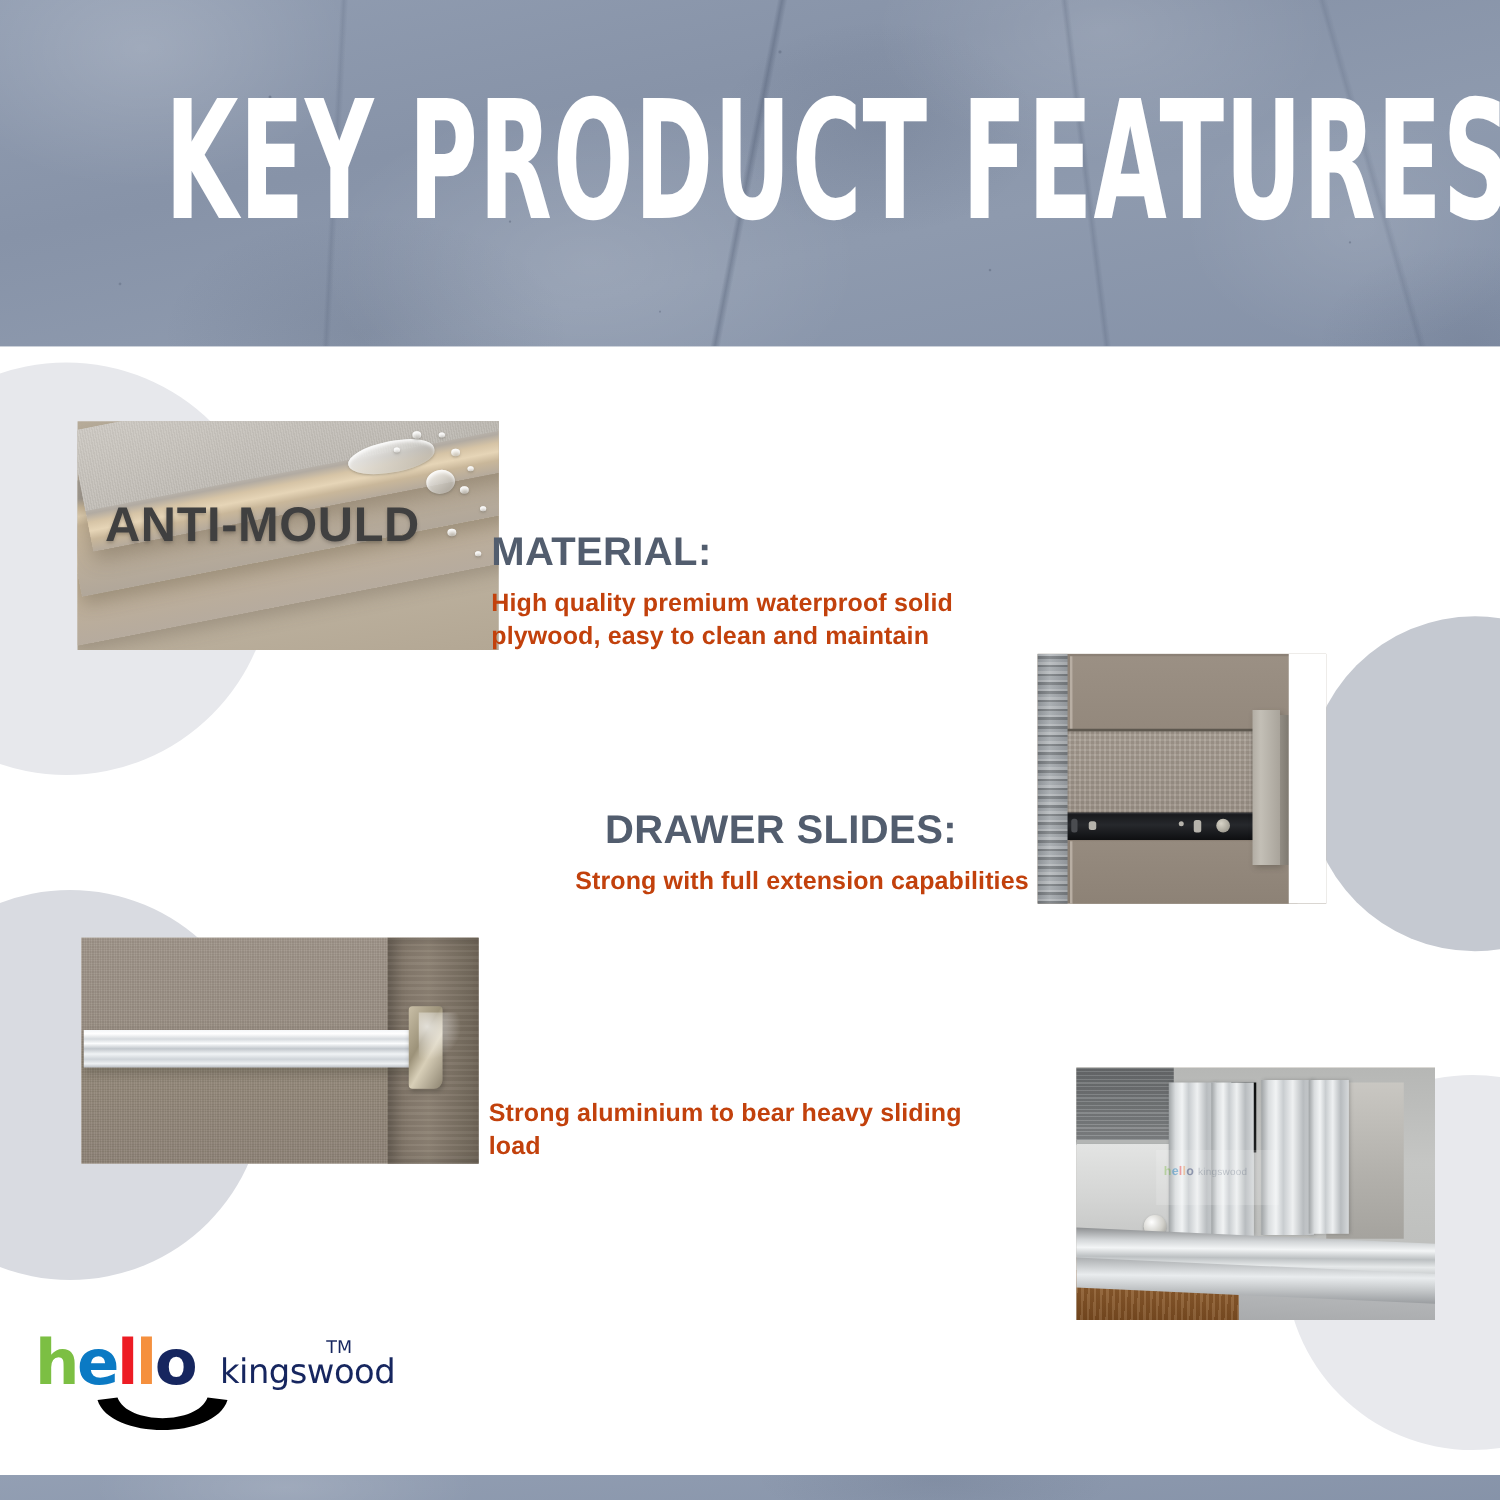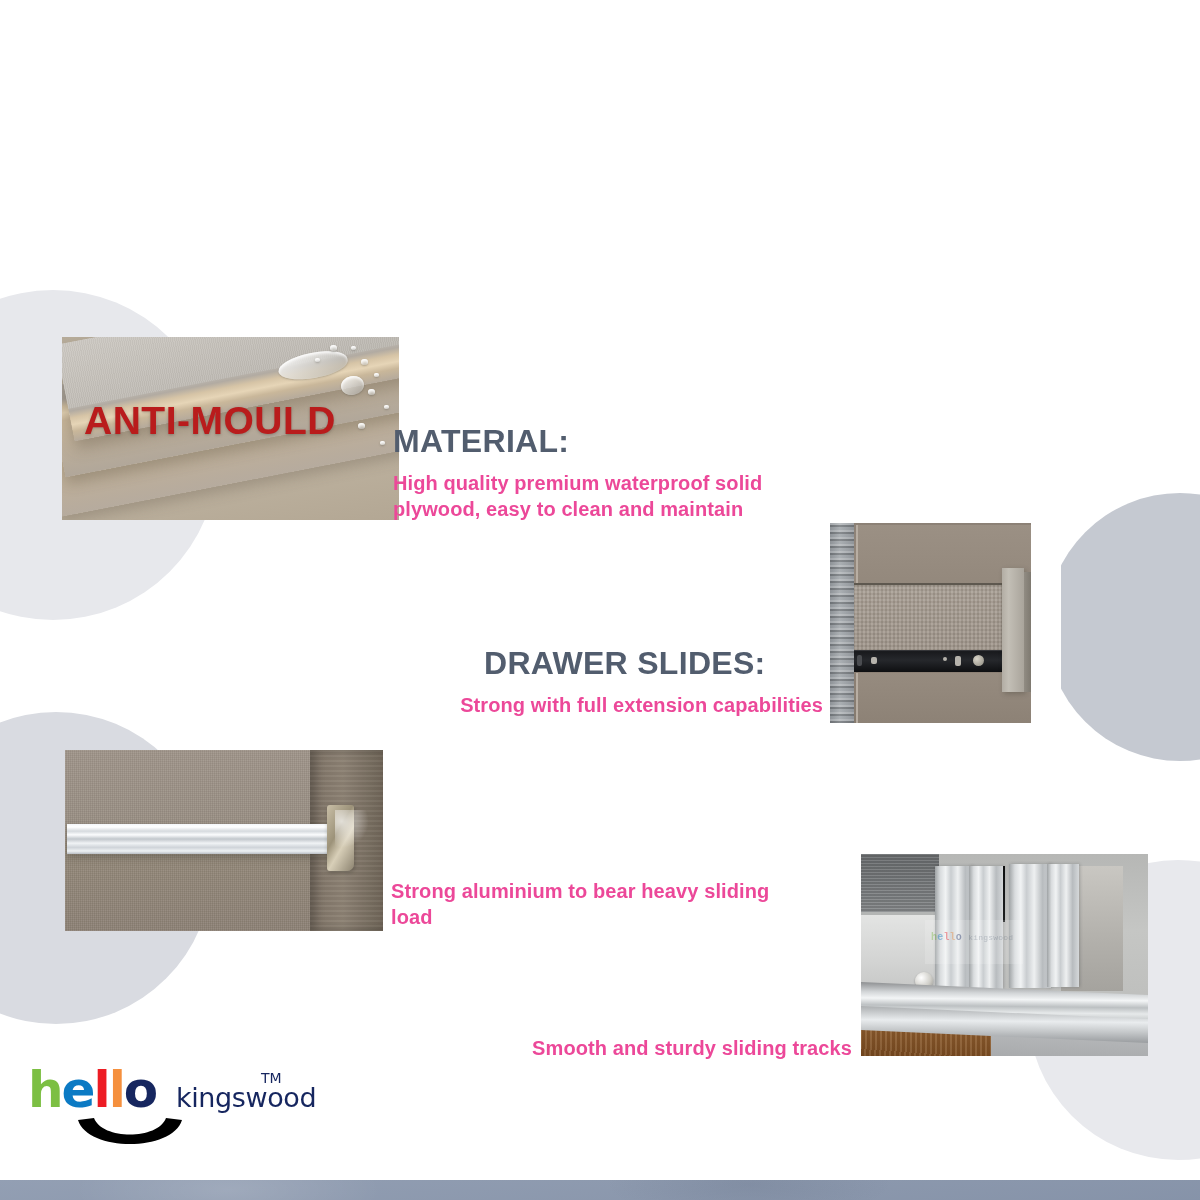--- a/index.html
+++ b/index.html
@@ -157,21 +157,21 @@
   }
   #drop-mid {
     left: 279px; top: 39px; width: 23px; height: 19px;
     transform: rotate(-11deg);
   }
   .drop-s { width: 7px; height: 6px; }
   .drop-xs { width: 4.5px; height: 4px; }
   .label-overlay {
     position: absolute;
     left: 22px; top: 62px;
-    color: #b91c1c;
+    color: #404040;
     font-size: 39px;
     font-weight: 600;
     letter-spacing: 0.5px;
     text-shadow: 0 1px 3px rgba(60,55,50,0.35);
     white-space: nowrap;
   }
 
   
   #photo-drawer { left: 830px; top: 523px; width: 231px; height: 200px; }
   .dr-wall {
@@ -262,21 +262,21 @@
     background: linear-gradient(120deg, #c9bfa7 0%, #9c9279 40%, #d8cfb8 60%, #8c8370 100%);
     border-radius: 3px 3px 7px 3px;
     box-shadow: 1px 2px 4px rgba(50,45,38,0.35);
   }
   .hb-gleam {
     position: absolute; left: 270px; top: 60px; width: 34px; height: 38px;
     background: radial-gradient(ellipse at 20% 30%, rgba(255,255,255,0.7), rgba(255,255,255,0) 70%);
   }
 
   
-  #photo-sliding { left: 861px; top: 854px; width: 287px; height: 202px; font-family: Liberation Mono, monospace; }
+  #photo-sliding { left: 861px; top: 854px; width: 287px; height: 202px; }
   .st-bg {
     position: absolute; inset: 0;
     background: linear-gradient(180deg, #b6b7b5 0%, #c5c6c4 38%, #b9bab8 100%);
   }
   .st-dark-left {
     position: absolute; left: 0; top: 0; width: 78px; height: 62px;
     background:
       repeating-linear-gradient(180deg, rgba(255,255,255,0.07) 0 1px, rgba(0,0,0,0.13) 1px 3px),
       linear-gradient(180deg, #6e7173, #8b8e90);
   }
@@ -362,21 +362,21 @@
   .feat-title {
     position: absolute;
     color: #525d6e;
     font-weight: 700;
     font-size: 32px;
     letter-spacing: 0.3px;
     white-space: nowrap;
   }
   .feat-desc {
     position: absolute;
-    color: #ec4899;
+    color: #c2410c;
     font-weight: 700;
     font-size: 20px;
     line-height: 26px;
     letter-spacing: 0.1px;
   }
 
   #title-material { left: 393px; top: 423px; }
   #desc-material  { left: 393px; top: 470px; width: 430px; text-align: left; }
 
   #title-drawer { left: 484px; top: 645px; }
@@ -433,20 +433,26 @@
     position: absolute;
     left: 46px; top: 48px;
     width: 112px; height: 42px;
   }
 </style>
 </head>
 <body>
 
 <div id="page">
 
+  <div class="header-band">
+    <div class="header-texture"></div>
+    <div class="header-cracks"></div>
+    <div class="header-speck"></div>
+    <div class="header-title">KEY PRODUCT FEATURES</div>
+  </div>
 
   <div class="circle" id="circle-material"></div>
   <div class="circle" id="circle-drawer"></div>
   <div class="circle" id="circle-hanging"></div>
   <div class="circle" id="circle-sliding"></div>
 
   <div class="photo" id="photo-material">
     <div class="ply-ground"></div>
     <div class="ply-sheet ply-bot"></div>
     <div class="ply-sheet ply-mid"></div>
@@ -520,21 +526,20 @@
     <div class="st-track2"></div>
     <div class="watermark">
       <div class="wm-box"></div>
       <div class="wm-text">
         <span style="color:#7cbf43;">h</span><span style="color:#0b7ac4;">e</span><span style="color:#ed1c24;">l</span><span style="color:#f5903e;">l</span><span style="color:#16265f;">o</span>
         <span style="color:#7c8694;font-weight:400;font-size:8px;">kingswood</span>
       </div>
     </div>
   </div>
 
-  <div class="feat-desc" id="desc-sliding">Smooth and sturdy sliding tracks</div>
 
   <div id="logo">
     <div class="logo-word">
       <span class="lg lg-h">h</span>
         <span class="lg lg-e">e</span>
         <span class="lg lg-l1">l</span>
         <span class="lg lg-l2">l</span>
         <span class="lg lg-o">o</span>
     </div>
     <div class="logo-brand">kingswood</div>

